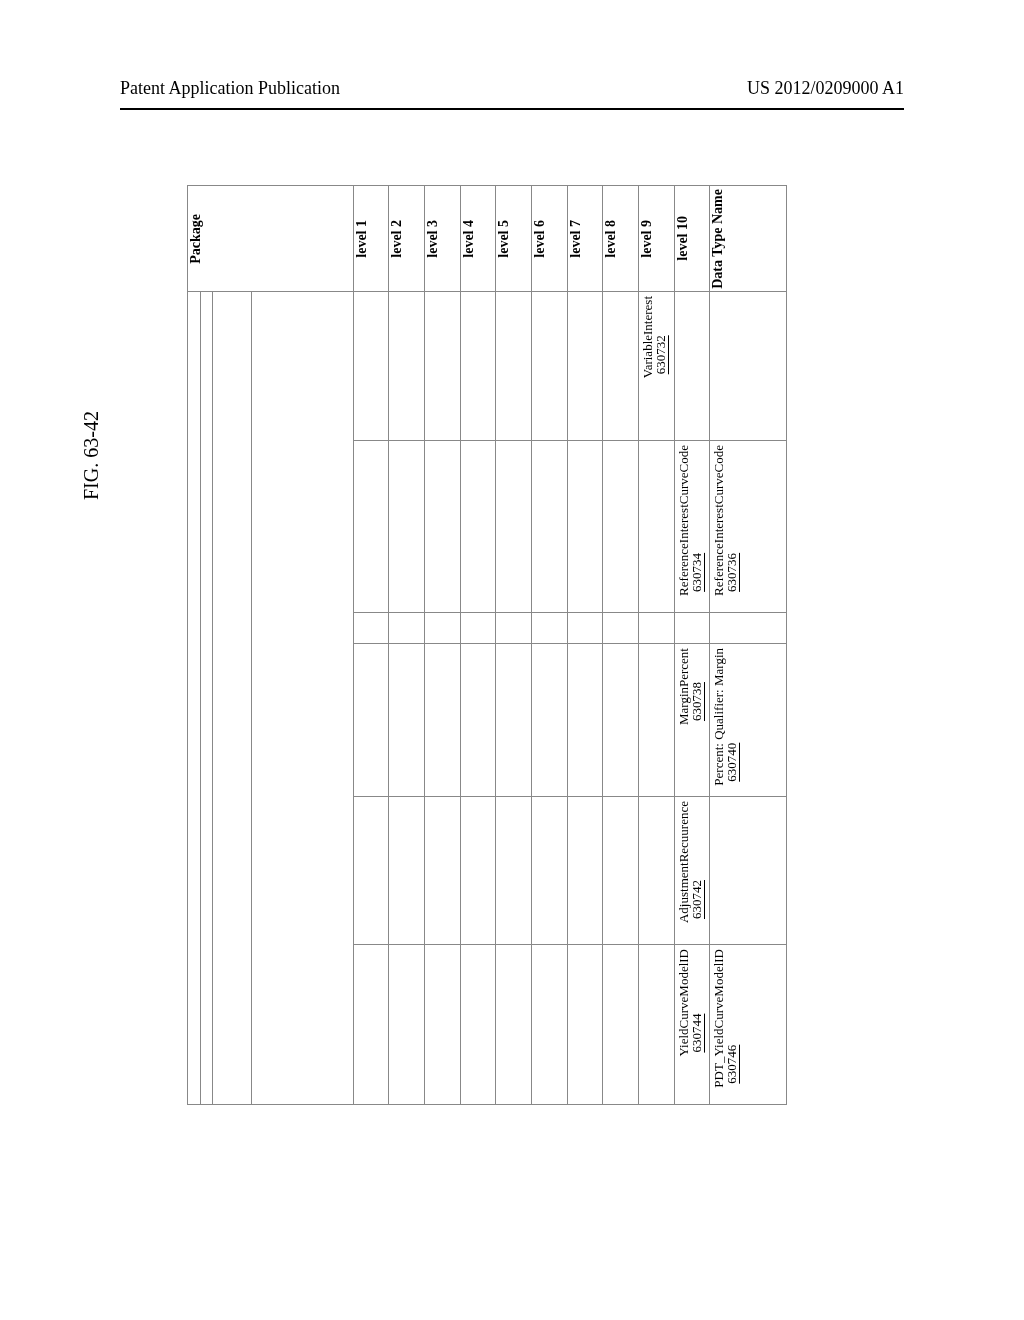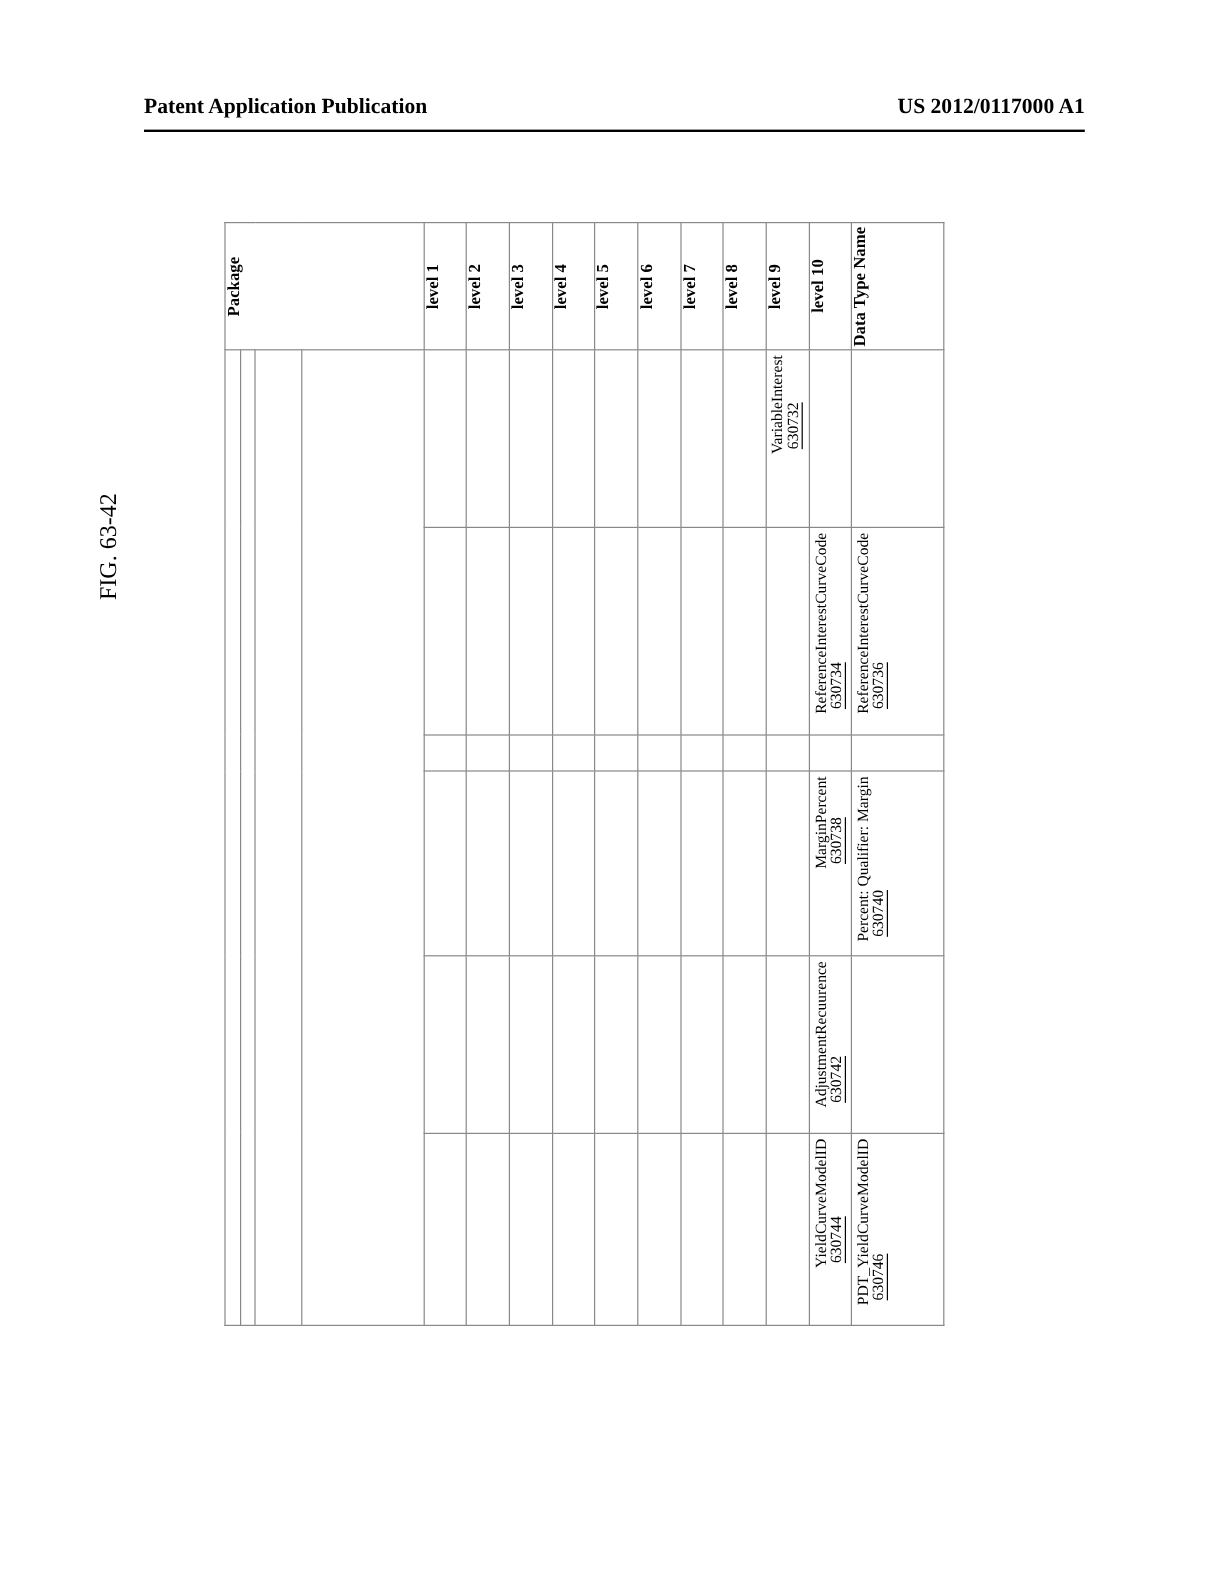--- a/index.html
+++ b/index.html
@@ -14,21 +14,21 @@
   .page-header {
     position: absolute;
     top: 78px;
     left: 120px;
     right: 120px;
     height: 30px;
     border-bottom: 2px solid #000;
     display: flex;
     justify-content: space-between;
     font-size: 18px;
-    font-weight: bold;
+    font-weight: normal;
   }
   .page-header .left { }
   .page-header .center { }
   .page-header .right { }
 
   .figure-label {
     position: absolute;
     top: 500px;
     left: 80px;
     font-size: 20px;
@@ -96,21 +96,21 @@
   }
 
   td.body-cell { height: 140px; vertical-align: top; }
   td.short-row { height: 28px; }
 </style>
 </head>
 <body>
 
 <div class="page-header">
   <span class="left">Patent Application Publication</span>
-  <span class="right">US 2012/0117000 A1</span>
+  <span class="right">US 2012/0209000 A1</span>
 </div>
 
 <div class="figure-label">FIG. 63-42</div>
 
 <div class="table-wrap">
 <table>
   <colgroup>
     <col class="pkg-a">
         <col class="pkg-b">
         <col class="pkg-c">

